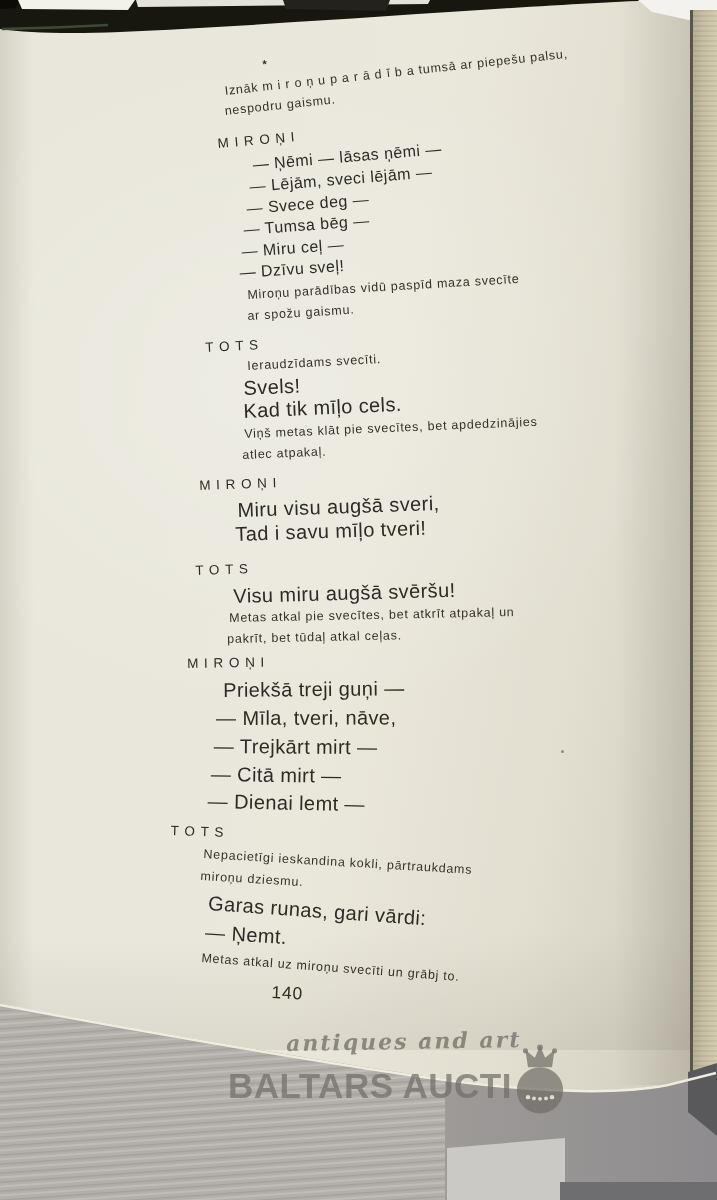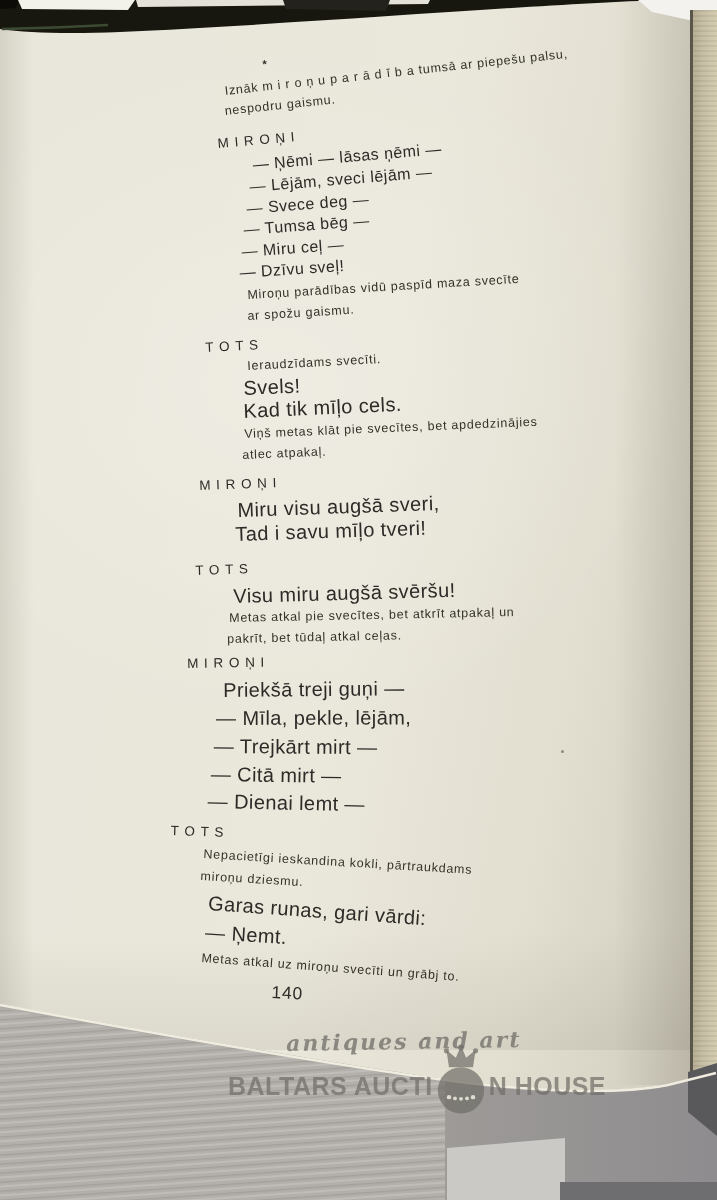--- a/index.html
+++ b/index.html
@@ -47,21 +47,21 @@
   
   .watermark{position:absolute;left:228px;top:1022px;width:480px;height:110px;z-index:6;}
   .wm-tagline{
     position:absolute;left:58px;top:6px;
     font-family:"DejaVu Serif",serif;font-style:italic;font-weight:700;
     font-size:22px;letter-spacing:2px;color:rgba(118,115,110,0.80);
     transform:rotate(-1deg);
   }
   .wm-brand{
     position:absolute;left:0;top:28px;display:flex;align-items:center;
-    font-size:25px;font-weight:800;letter-spacing:0.5px;
+    font-size:35px;font-weight:800;letter-spacing:0.5px;
     color:rgba(112,109,104,0.72);
   }
   .wm-logo{margin:0 2px;position:relative;top:-6px;}
   .speck{position:absolute;border-radius:50%;background:rgba(60,56,48,0.5);}
 </style>
 </head>
 <body>
 
 <div class="photo">
 
@@ -130,21 +130,21 @@
   <div class="ln verse-lg" style="left:237px;top:499px;transform:rotate(-2deg);">Miru visu augšā sveri,</div>
   <div class="ln verse-lg" style="left:235px;top:523px;transform:rotate(-1.9deg);">Tad i savu mīļo tveri!</div>
 
   <div class="ln speaker" style="left:195px;top:563px;transform:rotate(-1.8deg);">TOTS</div>
   <div class="ln verse-lg" style="left:233px;top:585px;transform:rotate(-1.6deg);">Visu miru augšā svēršu!</div>
   <div class="ln stage" style="left:229px;top:611px;transform:rotate(-1.2deg);">Metas  atkal  pie  svecītes,  bet  atkrīt  atpakaļ  un</div>
   <div class="ln stage" style="left:227px;top:632px;transform:rotate(-1.2deg);">pakrīt, bet tūdaļ atkal ceļas.</div>
 
   <div class="ln speaker" style="left:187px;top:656px;transform:rotate(-1deg);">MIROŅI</div>
   <div class="ln verse-lg" style="left:223px;top:679px;transform:rotate(-0.6deg);">Priekšā treji guņi —</div>
-  <div class="ln verse-lg" style="left:216px;top:707px;transform:rotate(-0.2deg);">— Mīla, pekle, lējām,</div>
+  <div class="ln verse-lg" style="left:216px;top:707px;transform:rotate(-0.2deg);">— Mīla, tveri, nāve,</div>
   <div class="ln verse-lg" style="left:214px;top:735px;transform:rotate(0.4deg);">— Trejkārt mirt —</div>
   <div class="ln verse-lg" style="left:211px;top:763px;transform:rotate(0.8deg);">— Citā mirt —</div>
   <div class="ln verse-lg" style="left:208px;top:790px;transform:rotate(1.2deg);">— Dienai lemt —</div>
 
   <div class="ln speaker" style="left:171px;top:823px;transform:rotate(2deg);">TOTS</div>
   <div class="ln stage" style="left:204px;top:847px;transform:rotate(3.4deg);">Nepacietīgi  ieskandina  kokli,  pārtraukdams</div>
   <div class="ln stage" style="left:201px;top:869px;transform:rotate(3.4deg);">miroņu dziesmu.</div>
   <div class="ln verse-lg" style="left:209px;top:892px;transform:rotate(4deg);">Garas runas, gari vārdi:</div>
   <div class="ln verse-lg" style="left:206px;top:921px;transform:rotate(3.6deg);">— Ņemt.</div>
   <div class="ln stage" style="left:202px;top:951px;transform:rotate(4.2deg);">Metas  atkal  uz  miroņu  svecīti  un  grābj  to.</div>
@@ -167,17 +167,16 @@
           <circle cx="30" cy="54" r="27"></circle>
         </g>
         <g fill="rgba(233,231,219,0.9)">
           <circle cx="16" cy="62" r="2.6"></circle>
           <circle cx="23" cy="63.5" r="2.2"></circle>
           <circle cx="30" cy="64" r="2.2"></circle>
           <circle cx="37" cy="63.5" r="2.2"></circle>
           <circle cx="44" cy="62" r="2.6"></circle>
         </g>
       </svg>
-      <span>N HOUSE</span>
     </div>
   </div>
 
 </div>
 
 </body></html>

